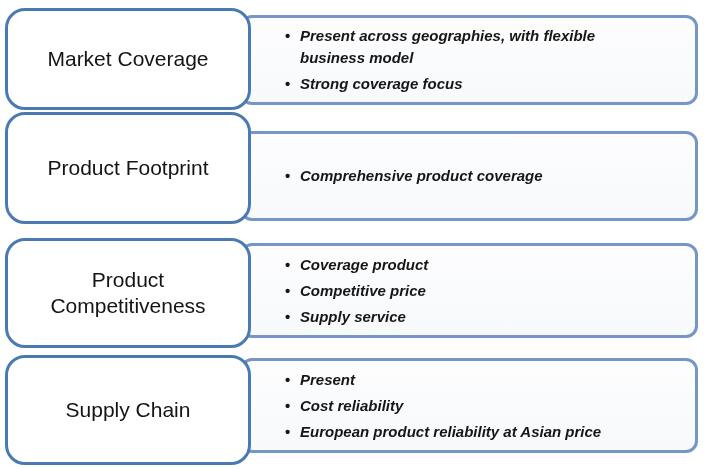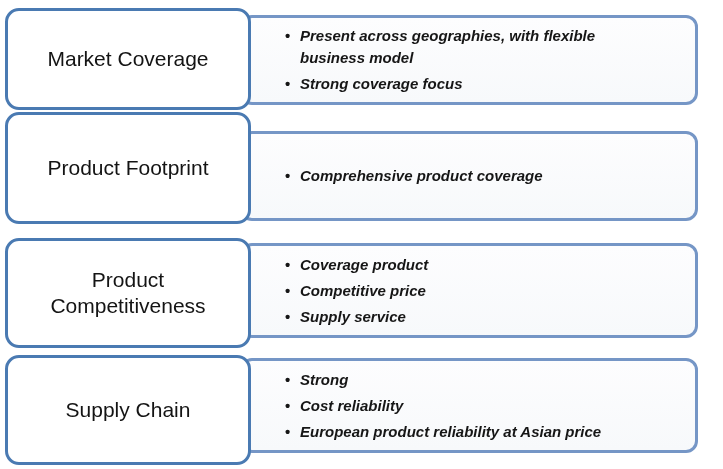--- a/index.html
+++ b/index.html
@@ -14,21 +14,21 @@
     height: 469px;
     background: #ffffff;
     overflow: hidden;
   }
   .label-box {
     position: absolute;
     left: 5px;
     width: 246px;
     background: #ffffff;
     border: 3px solid #4a7ab2;
-    border-radius: 14px;
+    border-radius: 20px;
     z-index: 2;
     display: flex;
     align-items: center;
     justify-content: center;
     text-align: center;
     font-size: 21px;
     line-height: 26px;
     color: #141414;
     padding: 0 26px;
   }
@@ -118,21 +118,21 @@
         <span class="btext">Supply service</span>
       </div>
     </div>
 
   <div class="label-box lb-4">
     <span>Supply Chain</span>
   </div>
   <div class="bullet-box bb-4">
       <div class="bullet">
         <span class="marker">•</span>
-        <span class="btext">Strong</span>
+        <span class="btext">Present</span>
       </div>
       <div class="bullet">
         <span class="marker">•</span>
         <span class="btext">Cost reliability</span>
       </div>
       <div class="bullet">
         <span class="marker">•</span>
         <span class="btext">European product reliability at Asian price</span>
       </div>
     </div>

